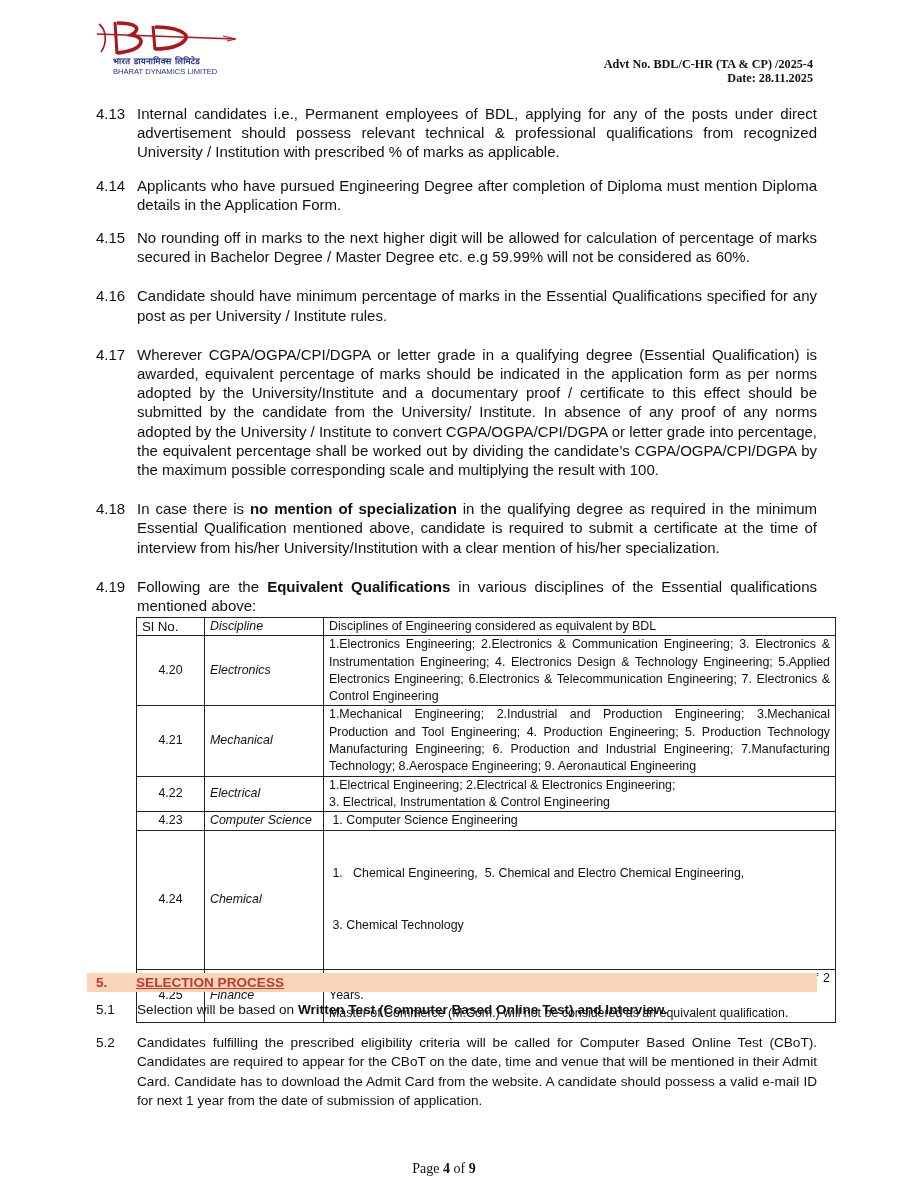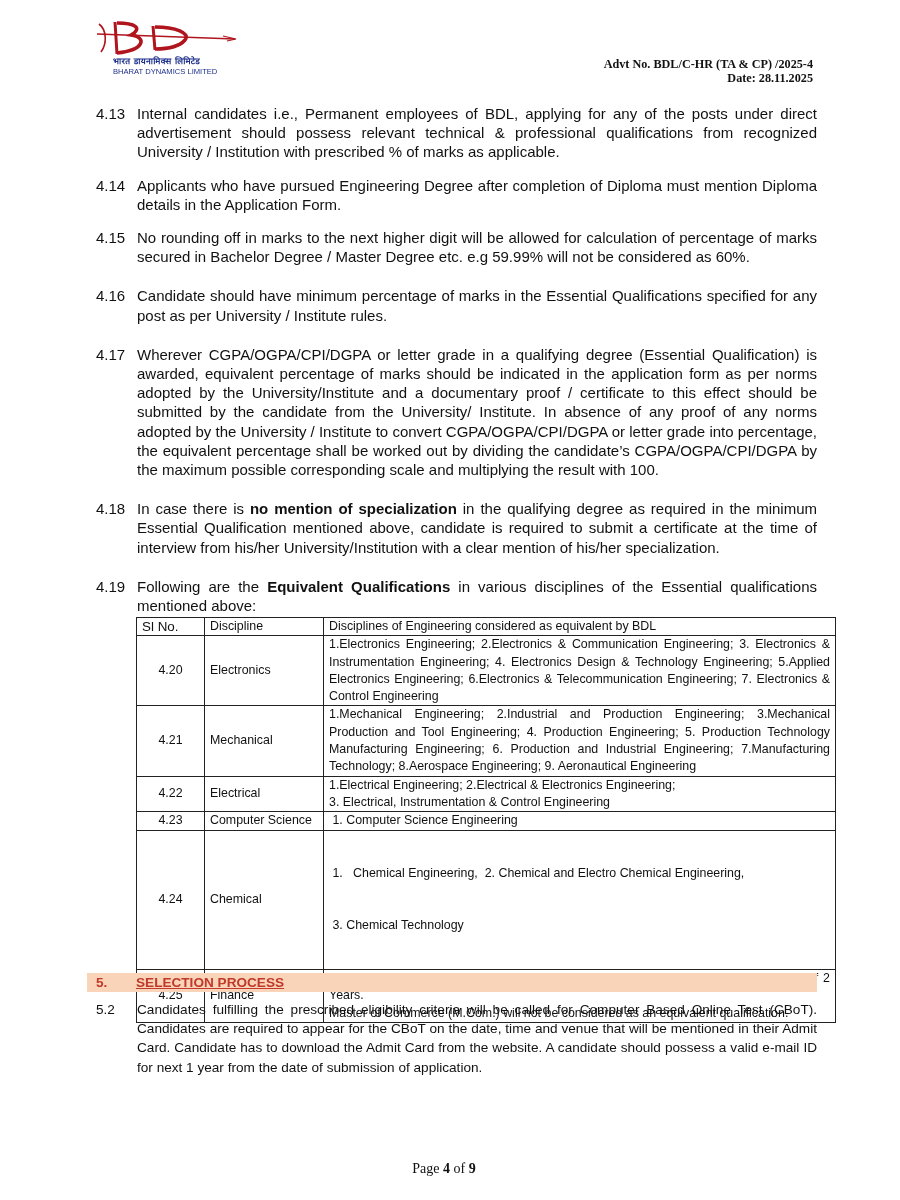--- a/index.html
+++ b/index.html
@@ -15,21 +15,21 @@
 
   .content { position: absolute; left: 96px; top: 104px; width: 721px; font-size: 15px; line-height: 19.2px; }
   .para { display: flex; margin-bottom: 14px; }
   .para .num { width: 41px; flex: none; }
   .para .txt { flex: 1; text-align: justify; }
   .para b { font-weight: bold; }
 
   table.eq { position: absolute; left: 136px; top: 617px; width: 700px; border-collapse: collapse; font-size: 12.4px; line-height: 17.3px; }
   table.eq td { border: 1px solid #222; padding: 0 5px; vertical-align: middle; }
   table.eq td.sl { width: 57px; text-align: center; }
-  table.eq td.dis { width: 108px; }
+  table.eq td.dis { width: 108px; font-style: italic; }
   table.eq td.lst { text-align: justify; }
   table.eq tr.head td { font-size: 12.4px; }
   table.eq tr.head td.sl { font-size: 13.4px; }
 
   .sec5 { position: absolute; left: 87px; top: 973px; width: 730px; height: 19px; background: #f9d4b8; color: #c0392b; font-weight: bold; font-size: 13.6px; line-height: 19px; }
   .sec5 .n { position: absolute; left: 9px; }
   .sec5 .t { position: absolute; left: 49px; text-decoration: underline; }
 
   .content2 { position: absolute; left: 96px; top: 1000px; width: 721px; font-size: 13.6px; line-height: 19.2px; }
   .footer { position: absolute; left: 0; width: 888px; top: 1161px; text-align: center; font-family: "Liberation Serif", serif; font-size: 14px; }
@@ -118,21 +118,21 @@
   </tr>
   <tr>
     <td class="sl">4.23</td>
     <td class="dis">Computer Science</td>
     <td style="white-space:pre"> 1. Computer Science Engineering</td>
   </tr>
   <tr>
     <td class="sl">4.24</td>
     <td class="dis">Chemical</td>
     <td style="white-space:pre">
-      <div> 1.   Chemical Engineering,  2. Chemical and Electro Chemical Engineering,</div>
+      <div> 1.   Chemical Engineering,  5. Chemical and Electro Chemical Engineering,</div>
       <div> 3. Chemical Technology</div>
     </td>
   </tr>
   <tr>
     <td class="sl">4.25</td>
     <td class="dis">Finance</td>
     <td class="lst">
       <div>1. CA, 2. ICWAI, 3. MBA (Finance) or Post Graduate Diploma in Finance Discipline of 2 Years.</div>
       <div>Master of Commerce (M.Com.) will not be considered as an equivalent qualification.</div>
     </td>
@@ -140,20 +140,24 @@
 </tbody>
   </table>
 
 <div class="sec5">
   <span class="n">5.</span>
   <span class="t">SELECTION PROCESS</span>
 </div>
 
 <div class="content2">
   <div class="para">
+    <span class="num">5.1</span>
+    <span class="txt"><span>Selection will be based on </span><b>Written Test (Computer Based Online Test) and Interview.</b></span>
+  </div>
+  <div class="para">
     <span class="num">5.2</span>
     <span class="txt">Candidates fulfilling the prescribed eligibility criteria will be called for Computer Based Online Test (CBoT). Candidates are required to appear for the CBoT on the date, time and venue that will be mentioned in their Admit Card. Candidate has to download the Admit Card from the website. A candidate should possess a valid e-mail ID for next 1 year from the date of submission of application.</span>
   </div>
 </div>
 
 <div class="footer">
   <span>Page </span><b>4</b><span> of </span><b>9</b>
 </div>
 
 </body></html>

